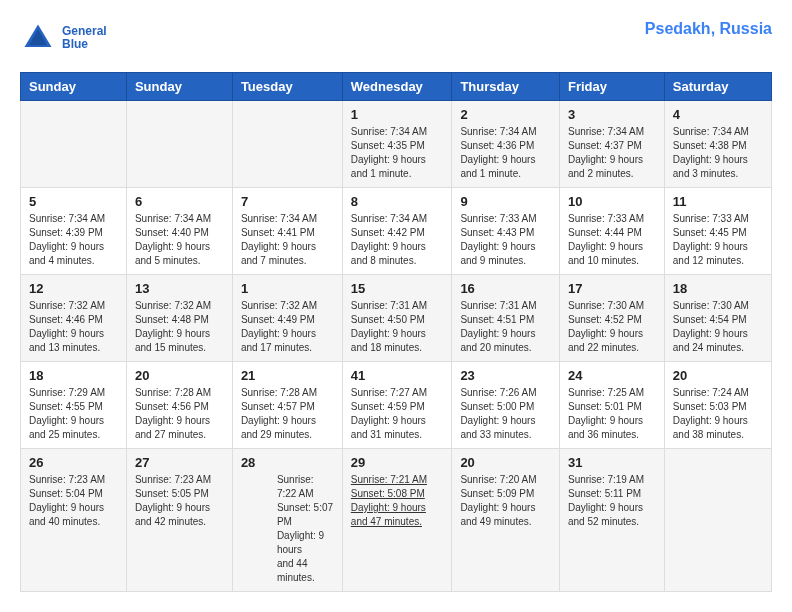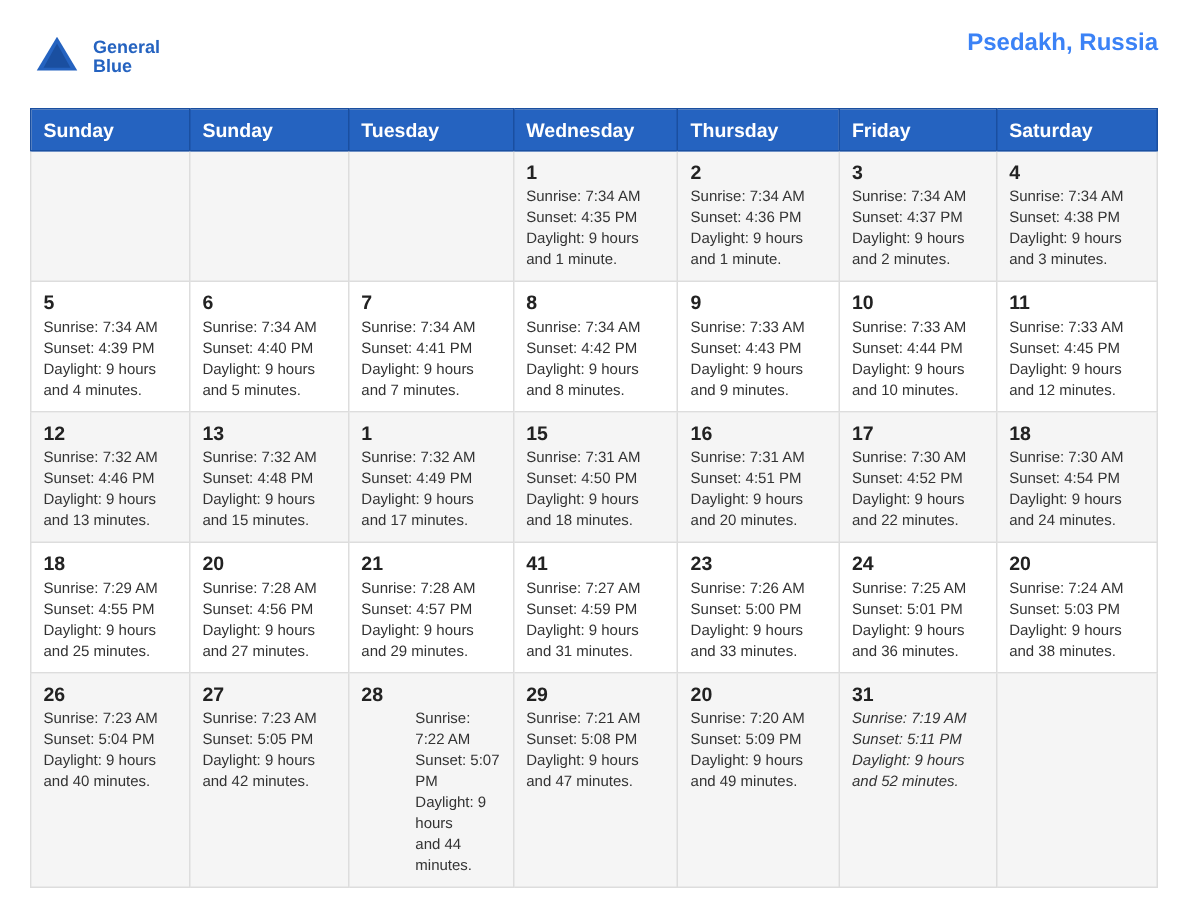--- a/index.html
+++ b/index.html
@@ -322,35 +322,35 @@
         </td>
         <td>
           <span class="day-number">28</span>
           <div class="cell-content" style="white-space: pre-line; margin-left: 36px;">Sunrise: 7:22 AM
 Sunset: 5:07 PM
 Daylight: 9 hours
 and 44 minutes.</div>
         </td>
         <td>
           <span class="day-number">29</span>
-          <div class="cell-content" style="white-space: pre-line;">Sunrise: 7:21 AM
+          <div class="cell-content" style="white-space: pre-line; text-decoration: underline;">Sunrise: 7:21 AM
 Sunset: 5:08 PM
 Daylight: 9 hours
 and 47 minutes.</div>
         </td>
         <td>
           <span class="day-number">20</span>
           <div class="cell-content" style="white-space: pre-line;">Sunrise: 7:20 AM
 Sunset: 5:09 PM
 Daylight: 9 hours
 and 49 minutes.</div>
         </td>
         <td>
           <span class="day-number">31</span>
-          <div class="cell-content" style="white-space: pre-line; font-style: italic;">Sunrise: 7:19 AM
+          <div class="cell-content" style="white-space: pre-line;">Sunrise: 7:19 AM
 Sunset: 5:11 PM
 Daylight: 9 hours
 and 52 minutes.</div>
         </td>
         <td></td>
       </tr>
     </tbody>
 </table>
 
 </body></html>

